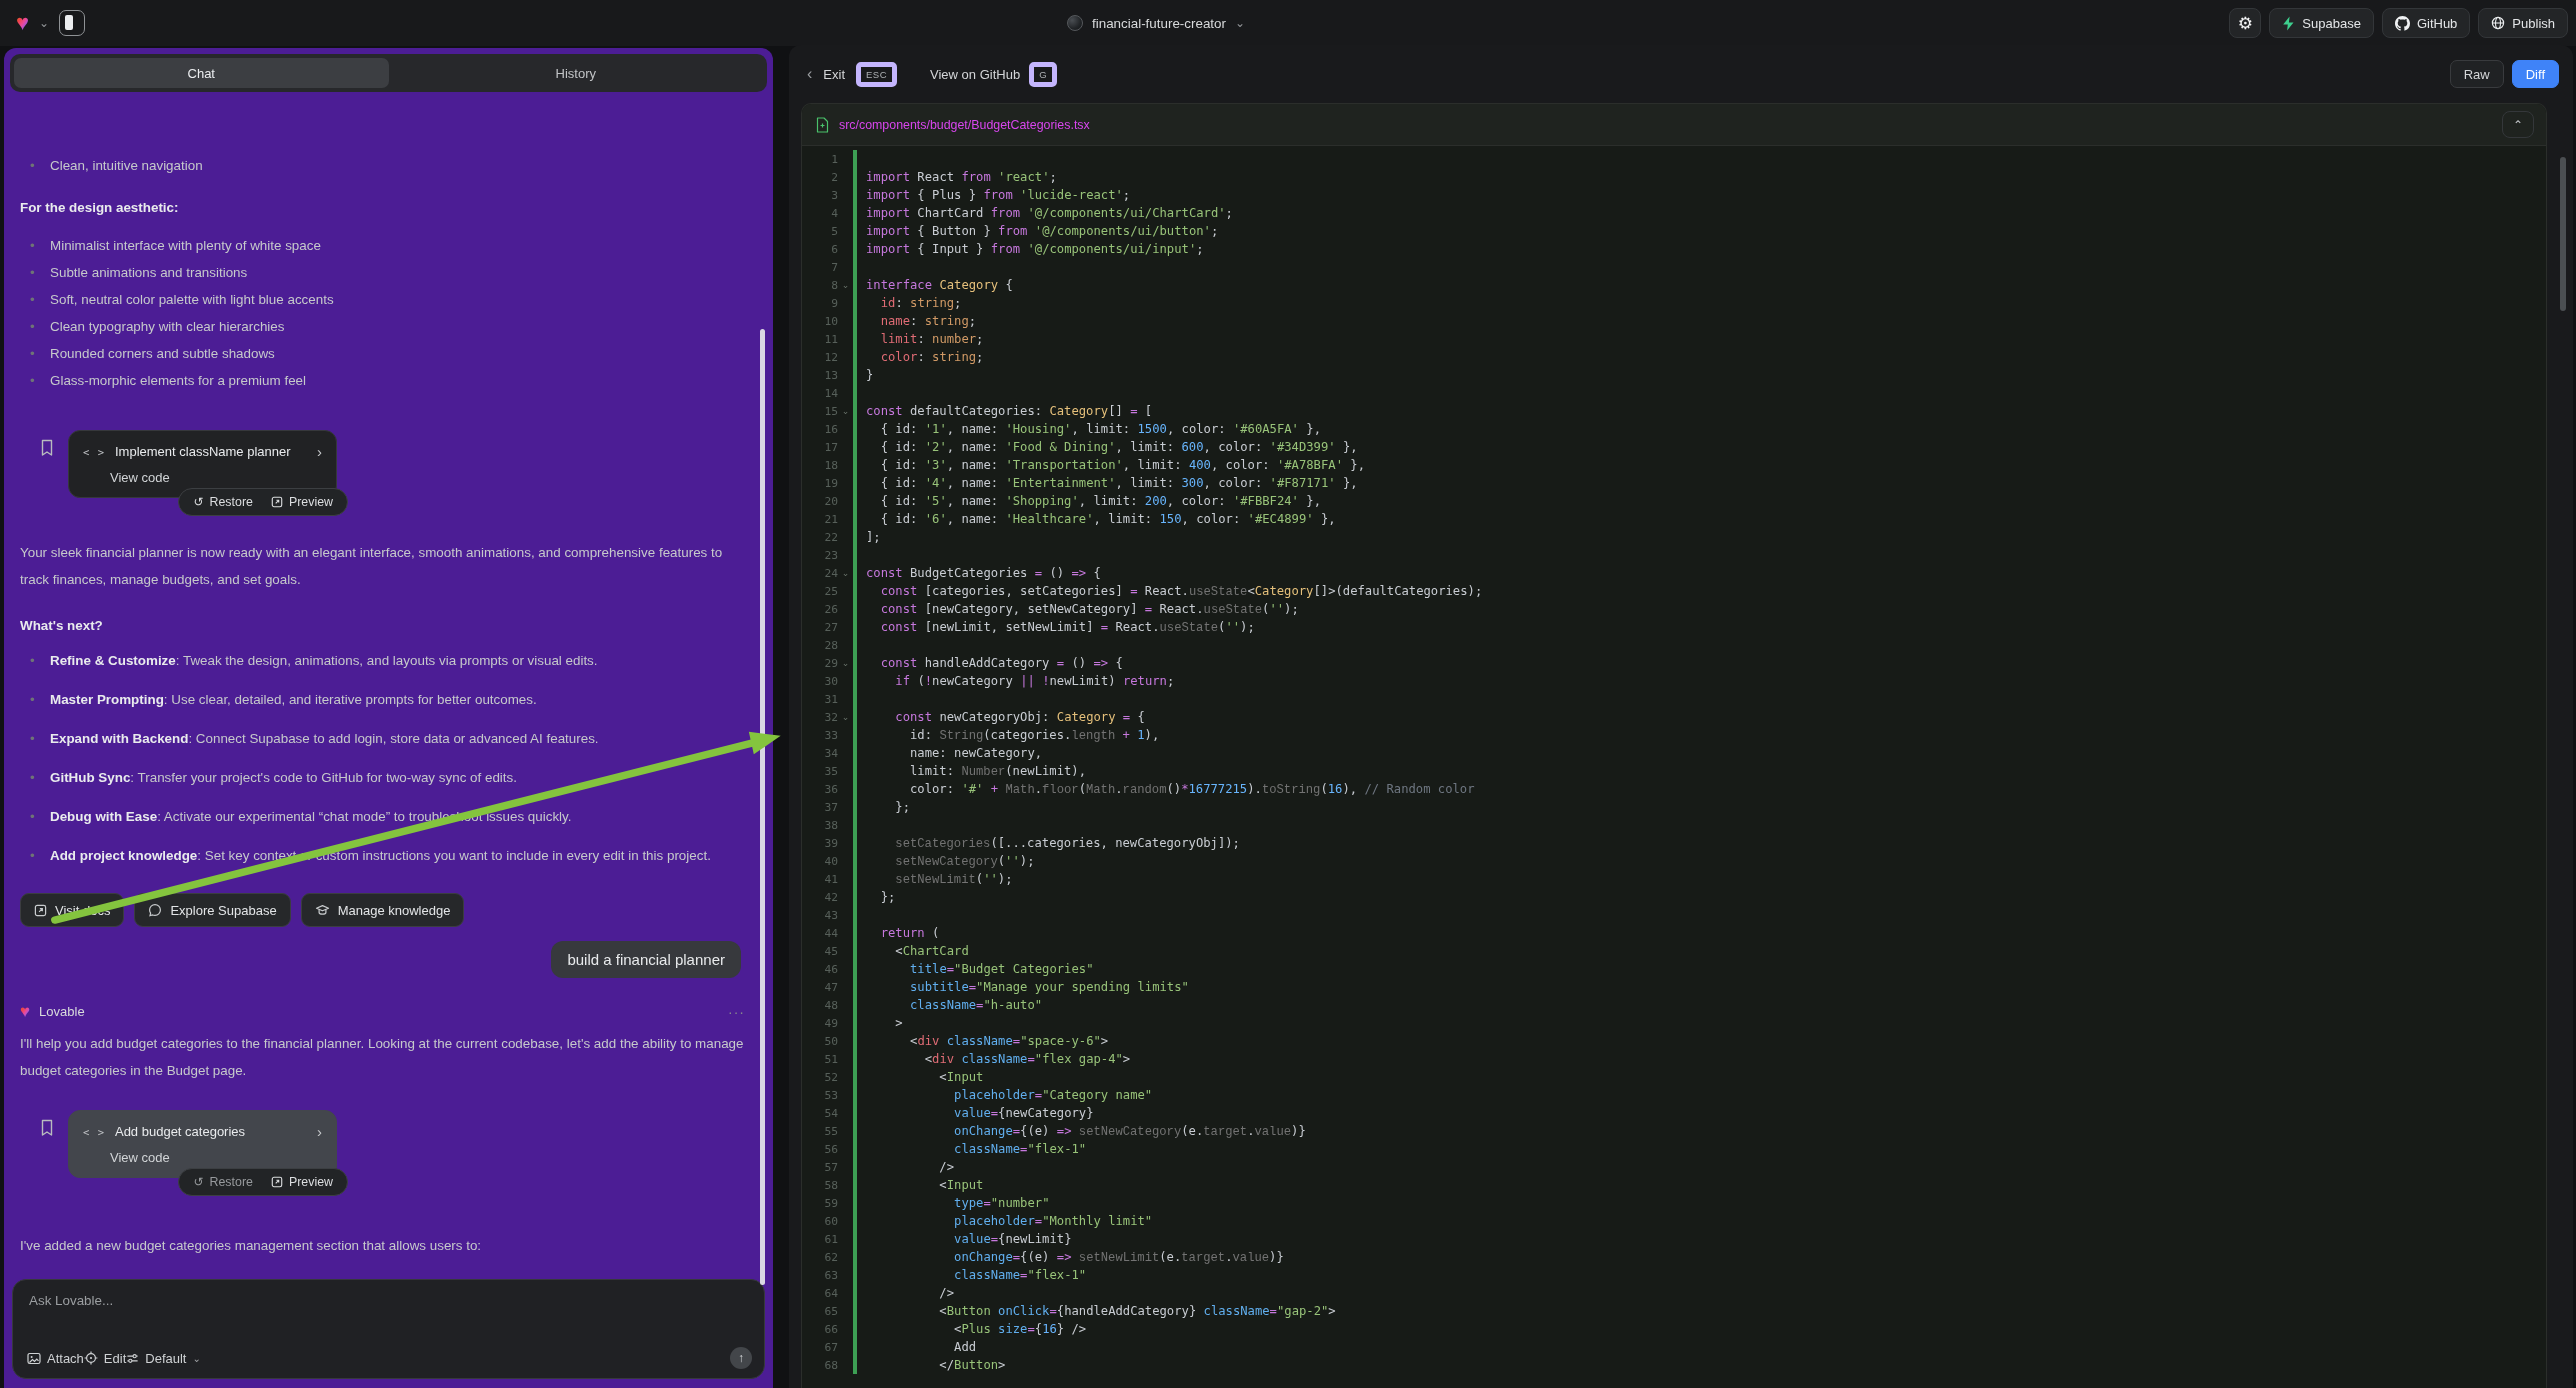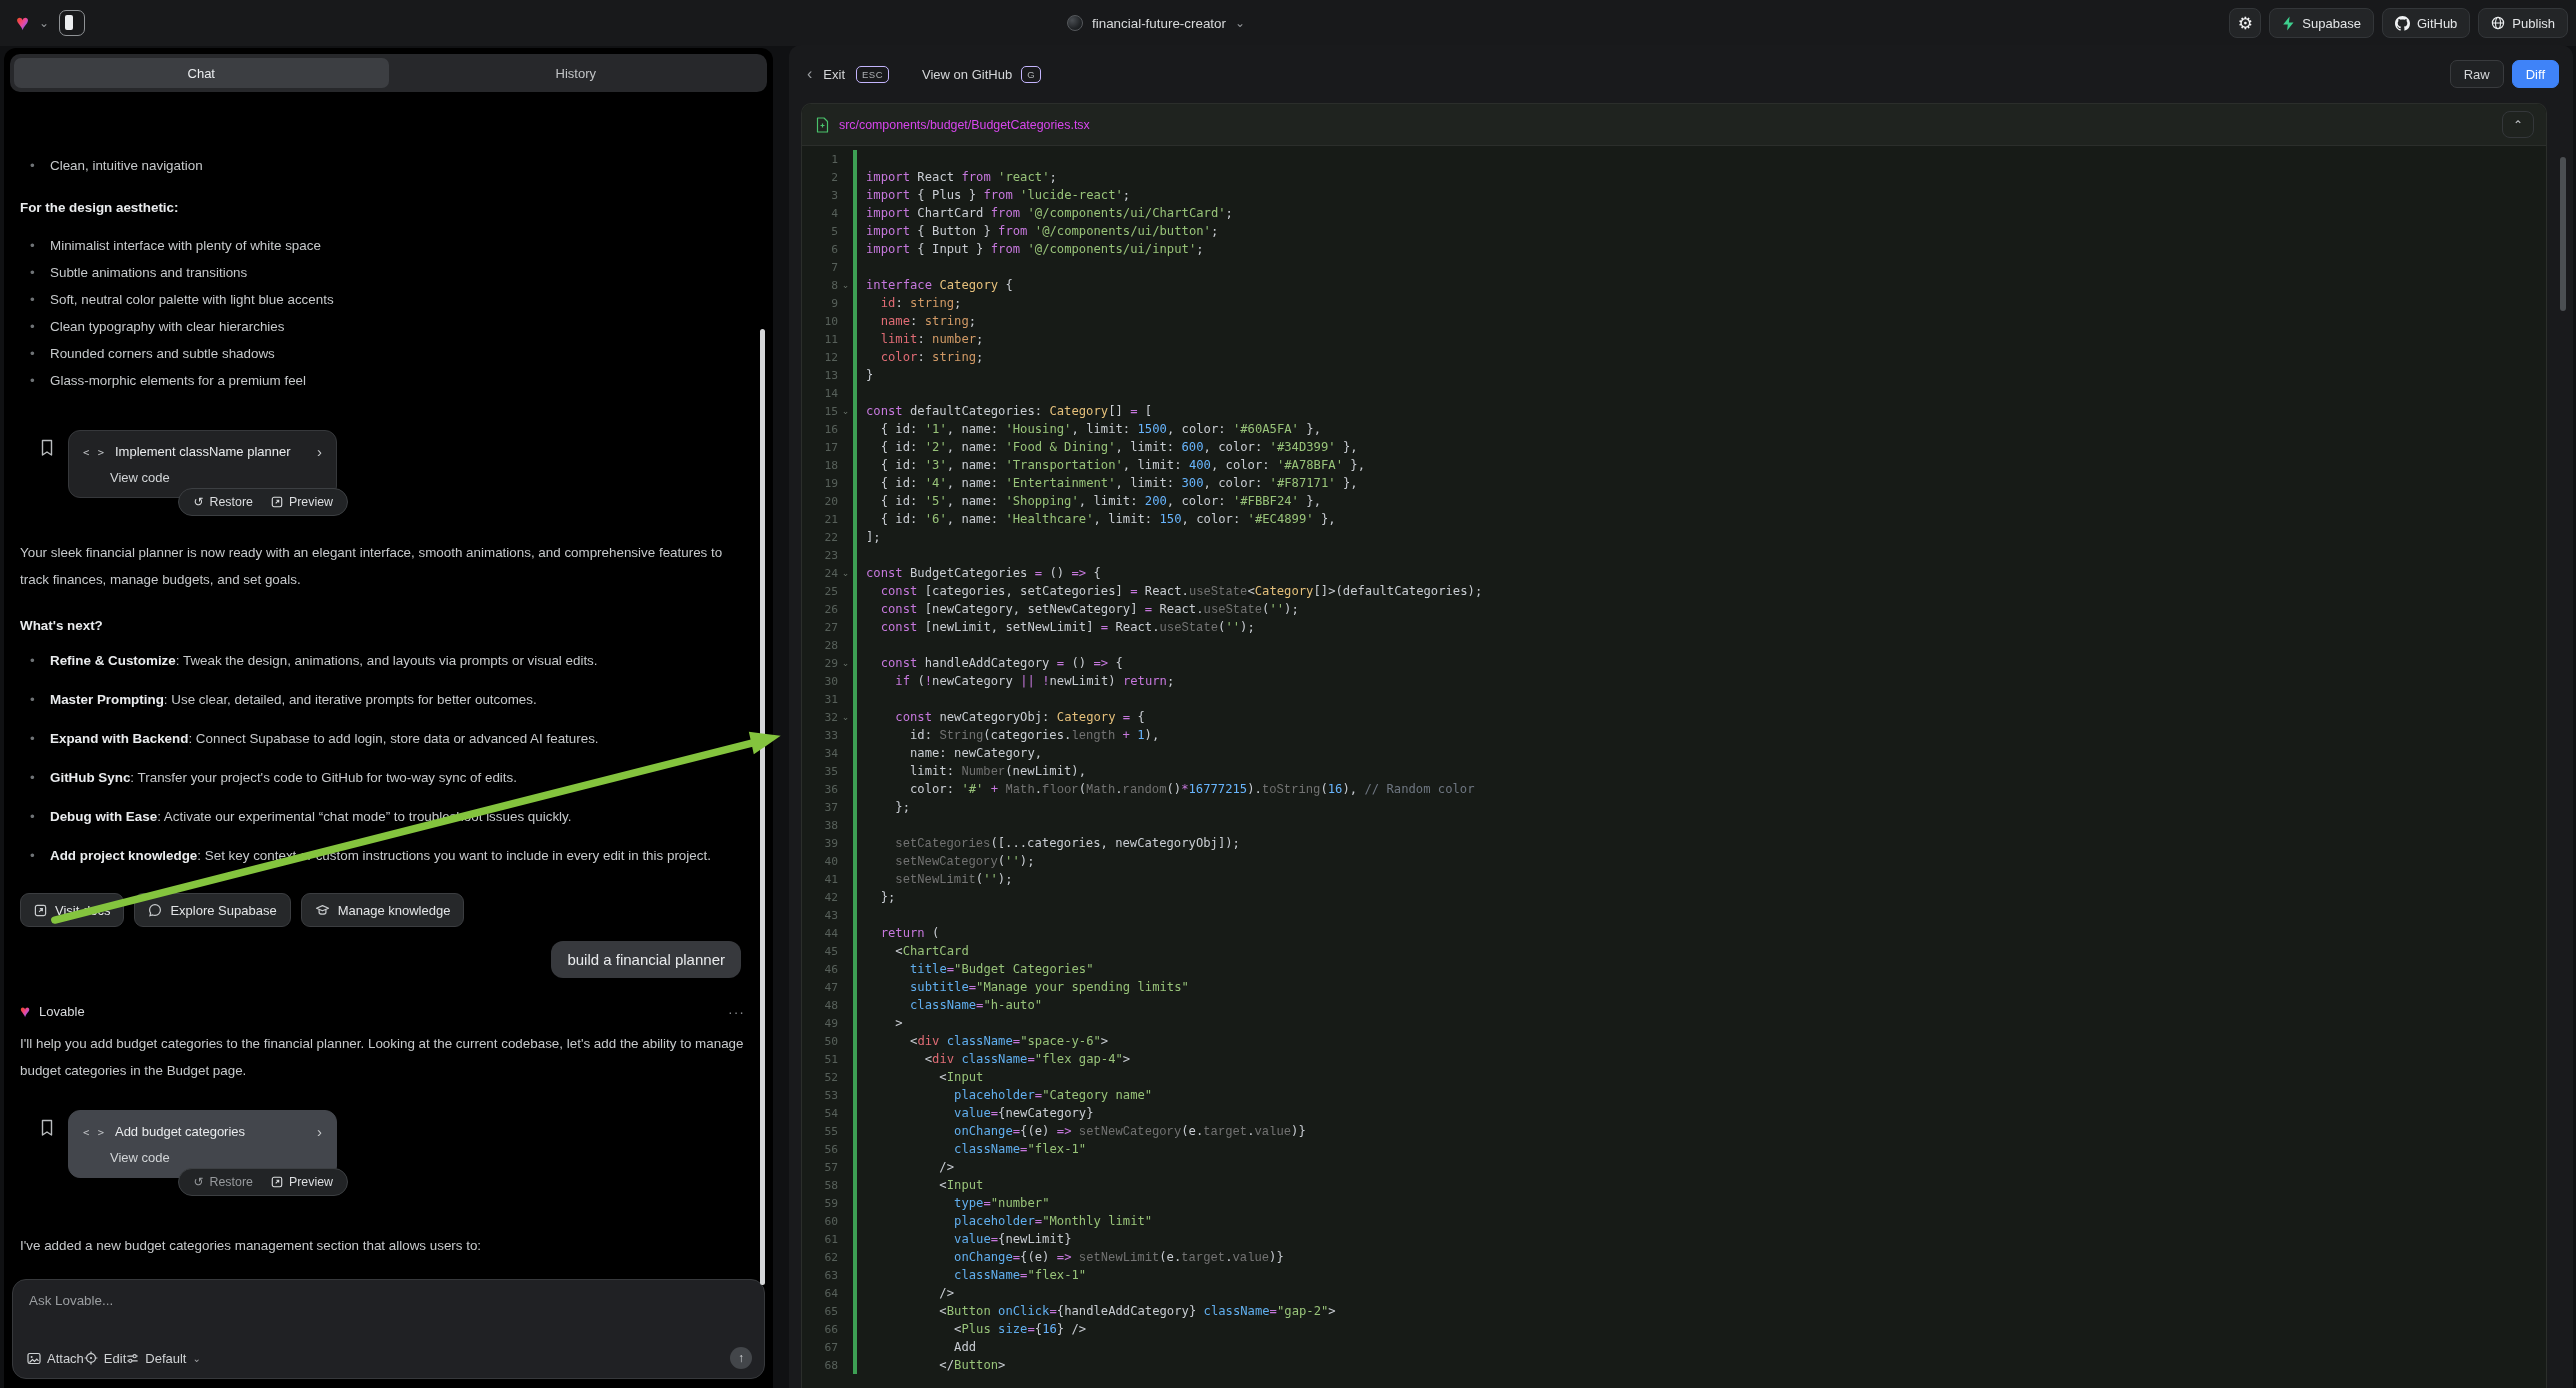--- a/index.html
+++ b/index.html
@@ -19,21 +19,21 @@
   .proj-icon { width:16px; height:16px; border-radius:50%; border:1px solid #55585c;
                background:radial-gradient(circle at 30% 30%, #4a4e53 0%, #212427 60%, #141618 100%); }
   .proj-name { font-size:13.4px; color:#d8dadc; }
   .tb-right { position:absolute; right:8px; top:8px; display:flex; gap:8px; align-items:center; }
   .tb-btn { height:30px; display:flex; align-items:center; gap:7px; padding:0 12px; background:#232527;
             border:1px solid #333639; border-radius:8px; font-size:13px; color:#e3e5e7; }
   .tb-btn.icon-only { width:32px; justify-content:center; padding:0; }
   .gear { color:#f2f3f4; font-size:17px; }
 
   
-  .chat-panel { position:absolute; left:4px; top:48px; width:769px; bottom:0; background:#000000; border-radius:12px 12px 0 0; }
+  .chat-panel { position:absolute; left:4px; top:48px; width:769px; bottom:0; background:#4c1d95; border-radius:12px 12px 0 0; }
   .tabbar { margin:6px 6px 0 6px; height:38px; background:#27282b; border-radius:10px; padding:4px; display:flex; }
   .tab { flex:1; display:flex; align-items:center; justify-content:center; font-size:13px; color:#c2c4c6; border-radius:7px; }
   .tab.active { background:#3c3e42; color:#eceef0; }
   .chat-scroll { position:absolute; left:0; right:0; top:92px; bottom:100px; overflow:hidden; padding:12px 28px 0 16px; }
 
   .bullet-li { position:relative; padding-left:30px; line-height:27px; font-size:13.4px; color:#c6c9cb; }
   .bullet-li::before { content:"•"; position:absolute; left:10px; color:#6f7376; }
   .chat-h { font-size:13.4px; font-weight:700; color:#e9ebed; }
   .chat-p { font-size:13.4px; line-height:27px; color:#c6c9cb; }
 
@@ -87,21 +87,21 @@
               align-items:center; justify-content:center; color:#d6d9db; font-size:12px; }
 
   .chat-scrollbar { position:absolute; right:8px; top:281px; width:5px; height:956px; background:#e6e7e9; opacity:.92; border-radius:3px; }
 
   
   .code-panel { position:absolute; left:789px; top:45px; right:3px; bottom:0; background:#191a1c; border-radius:12px 12px 0 0; }
   .code-header { height:58px; display:flex; align-items:center; padding:0 14px 0 18px; }
   .hdr-left { display:flex; align-items:center; gap:11px; }
   .back-chev { color:#9a9da0; font-size:16px; }
   .hdr-label { font-size:13px; color:#d4d6d8; }
-  .kbd { border:1px solid #c4b5fd; border-radius:5px; padding:2px 5px; font-size:9.5px; color:#aeb1b4; letter-spacing:0.5px; }
+  .kbd { border:5px solid #c4b5fd; border-radius:5px; padding:2px 5px; font-size:9.5px; color:#aeb1b4; letter-spacing:0.5px; }
   .gh-group { display:flex; align-items:center; gap:9px; margin-left:22px; }
   .hdr-right { margin-left:auto; display:flex; gap:8px; }
   .raw-btn { height:28px; padding:0 13px; display:flex; align-items:center; background:#202224; border:1px solid #393b3e;
              border-radius:7px; font-size:13px; color:#d4d6d8; }
   .diff-btn { height:28px; padding:0 13px; display:flex; align-items:center; background:#3f83f8; border:1px solid #3f83f8;
               border-radius:7px; font-size:13px; color:#ffffff; }
 
   .code-card { position:absolute; left:12px; right:26px; top:58px; bottom:0; background:#171b17;
                border:1px solid #2b2e2b; border-bottom:none; border-radius:10px 10px 0 0; overflow:hidden; }
   .filebar { height:42px; display:flex; align-items:center; padding:0 12px 0 14px; background:#1f231f; border-bottom:1px solid #2b2e2b; }

